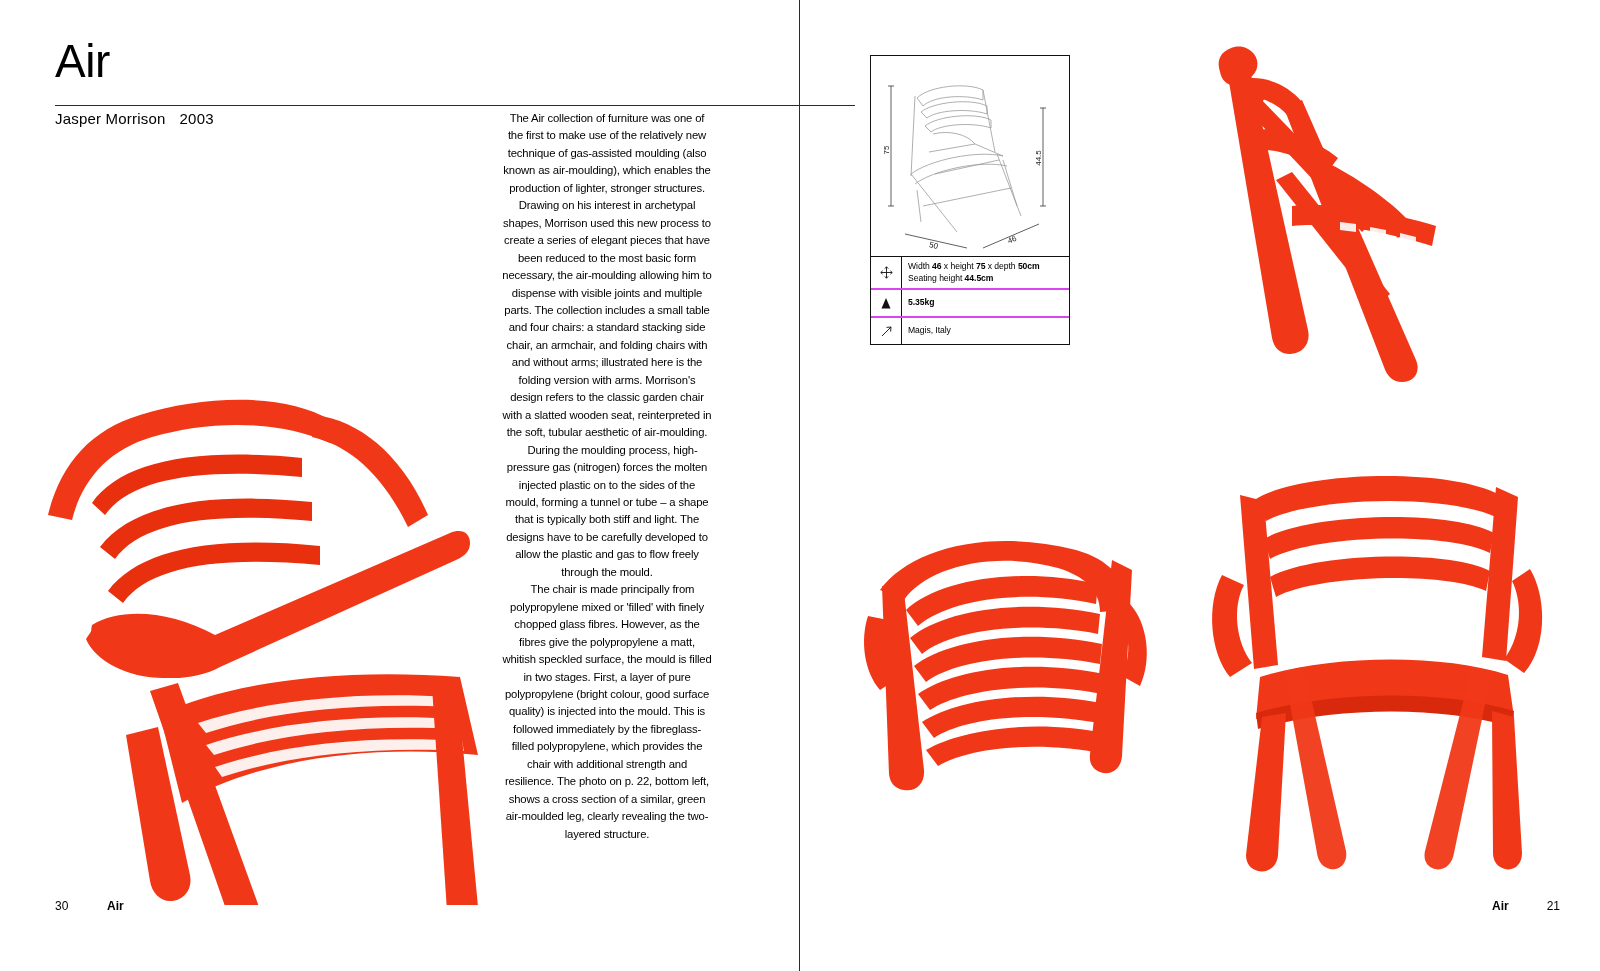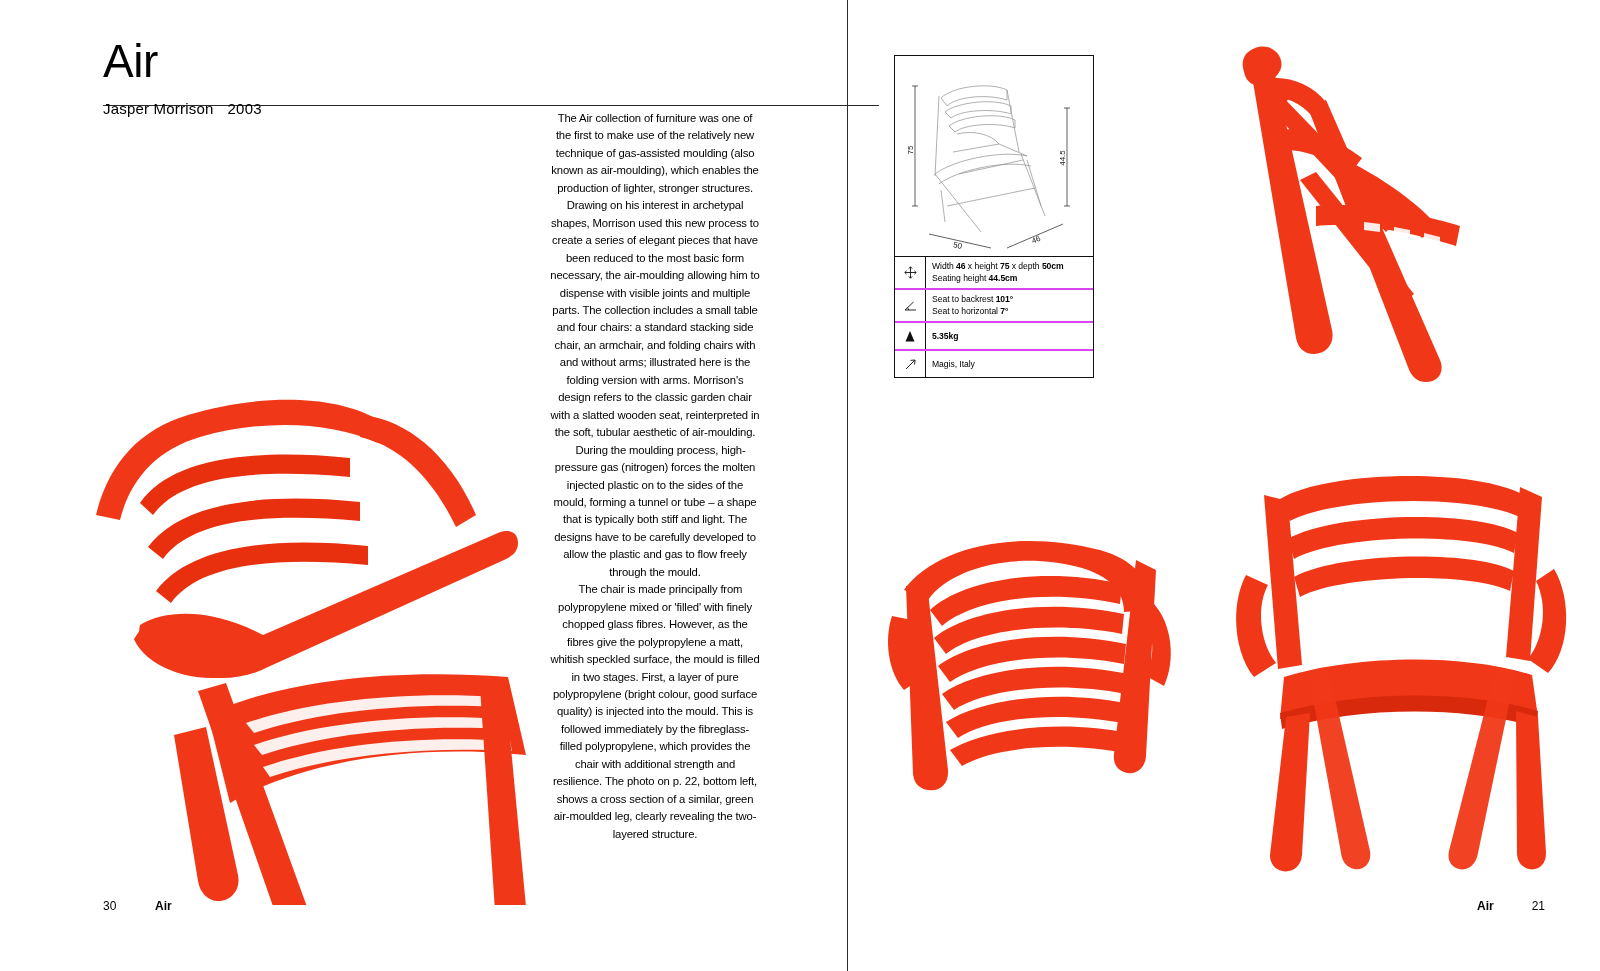--- a/index.html
+++ b/index.html
@@ -12,21 +12,20 @@
     height: 971px;
     font-family: "Liberation Sans", sans-serif;
     color: #000;
     overflow: hidden;
     position: relative;
   }
   .spread {
     position: absolute;
     inset: 0;
     display: flex;
-    margin-left: 48px;
   }
   .page {
     position: relative;
     height: 971px;
   }
   .page-left { width: 800px; }
   .page-right { width: 800px; }
 
   
   .spine {
@@ -60,21 +59,21 @@
     position: absolute;
     left: 0px;
     top: 105px;
     width: 55px;
     height: 1px;
     background: #2b2b2b;
   }
   .byline {
     position: absolute;
     left: 55px;
-    top: 100px;
+    top: 110px;
     font-size: 15px;
     letter-spacing: 0.2px;
   }
   .byline .year { margin-left: 14px; }
 
   
   .bodycol {
     position: absolute;
     left: 502px;
     top: 110px;
@@ -91,21 +90,21 @@
   .folio-left {
     position: absolute;
     left: 55px;
     bottom: 58px;
     font-size: 12px;
   }
   .folio-left .num { display: inline-block; width: 52px; }
   .folio-left .name { font-weight: bold; }
   .folio-right {
     position: absolute;
-    right: 55px;
+    right: 40px;
     bottom: 58px;
     font-size: 12px;
     text-align: left;
   }
   .folio-right .name { font-weight: bold; margin-right: 38px; }
 
   
   .photo-main {
     position: absolute;
     left: 30px;
@@ -304,34 +303,20 @@
               <path d="M12.2,6.5 L10.4,4.8 M12.2,6.5 L10.4,8.2"></path>
             </g>
           </svg>
         </div>
         <div class="spec-txt">
           <div>Width <b>46</b> x height <b>75</b> x depth <b>50cm</b></div>
           <div>Seating height <b>44.5cm</b></div>
         </div>
       </div>
 
-      <div class="spec-row">
-        <div class="spec-ico">
-          <svg width="13" height="13" viewBox="0 0 13 13" aria-hidden="true">
-            <g stroke="#111" stroke-width="0.9" fill="none">
-              <path d="M1,11 L12,11 M1,11 L9.5,3"></path>
-              <path d="M4.6,11 A4,4 0 0,0 3.4,8.6"></path>
-            </g>
-          </svg>
-        </div>
-        <div class="spec-txt">
-          <div>Seat to backrest <b>101°</b></div>
-          <div>Seat to horizontal <b>7°</b></div>
-        </div>
-      </div>
 
       <div class="spec-row">
         <div class="spec-ico">
           <svg width="12" height="13" viewBox="0 0 12 13" aria-hidden="true">
             <path d="M6,1 L10.5,11.5 L1.5,11.5 Z" fill="#111"></path>
           </svg>
         </div>
         <div class="spec-txt">
           <div><b>5.35kg</b></div>
         </div>

